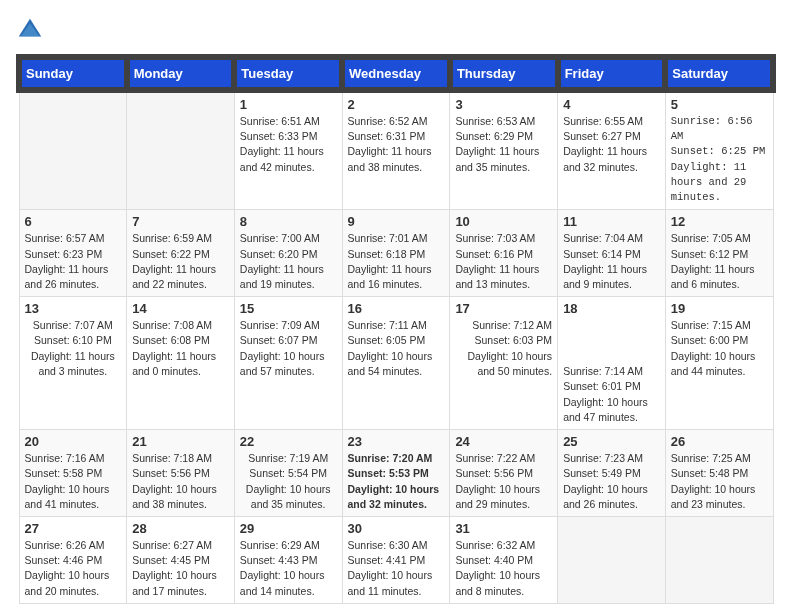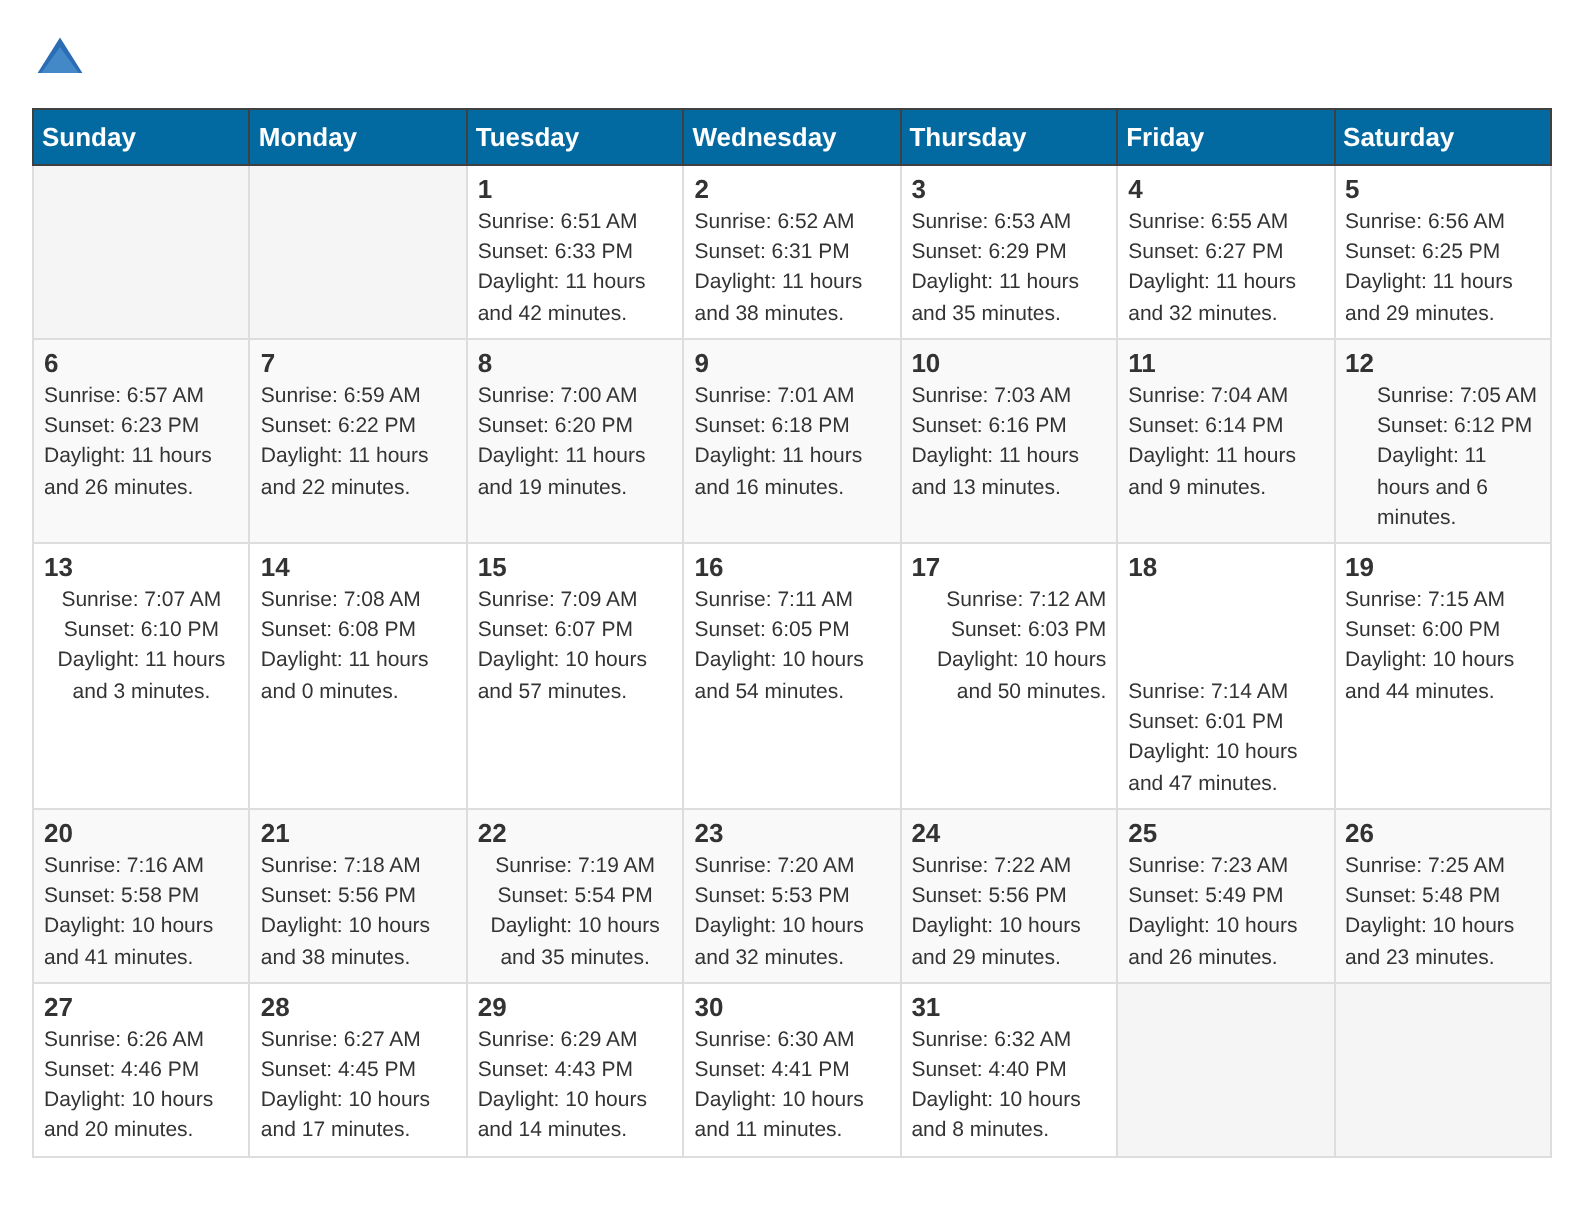--- a/index.html
+++ b/index.html
@@ -51,27 +51,27 @@
     .location {
       font-size: 16px;
       color: #333;
     }
     .calendar {
       width: 100%;
       border-collapse: collapse;
       font-size: 11px;
     }
     .calendar th {
-      background: #0369a1;
+      background: #1d4ed8;
       color: #fff;
       padding: 6px 4px;
       text-align: left;
       font-size: 13px;
       font-weight: bold;
-      border: 1px solid #404040;
+      border: 6px solid #404040;
     }
     .calendar td {
       vertical-align: top;
       padding: 4px 5px;
       border: 1px solid #ddd;
       width: 108px;
       min-height: 80px;
       color: #333;
       background: #fff;
     }
@@ -147,21 +147,21 @@
 Daylight: 11 hours and 35 minutes.</div>
         </td>
         <td>
           <span class="day-num">4</span>
           <div class="cell-info" style="white-space: pre-line;">Sunrise: 6:55 AM
 Sunset: 6:27 PM
 Daylight: 11 hours and 32 minutes.</div>
         </td>
         <td>
           <span class="day-num">5</span>
-          <div class="cell-info" style="white-space: pre-line;">Sunrise: 6:56 AM
+          <div class="cell-info" style="white-space: pre-line; font-family: Liberation Mono, monospace;">Sunrise: 6:56 AM
 Sunset: 6:25 PM
 Daylight: 11 hours and 29 minutes.</div>
         </td>
       </tr>
       <tr>
         <td>
           <span class="day-num">6</span>
           <div class="cell-info" style="white-space: pre-line;">Sunrise: 6:57 AM
 Sunset: 6:23 PM
 Daylight: 11 hours and 26 minutes.</div>
@@ -191,21 +191,21 @@
 Daylight: 11 hours and 13 minutes.</div>
         </td>
         <td>
           <span class="day-num">11</span>
           <div class="cell-info" style="white-space: pre-line;">Sunrise: 7:04 AM
 Sunset: 6:14 PM
 Daylight: 11 hours and 9 minutes.</div>
         </td>
         <td>
           <span class="day-num">12</span>
-          <div class="cell-info" style="white-space: pre-line; margin-left: 16px;">Sunrise: 7:05 AM
+          <div class="cell-info" style="white-space: pre-line;">Sunrise: 7:05 AM
 Sunset: 6:12 PM
 Daylight: 11 hours and 6 minutes.</div>
         </td>
       </tr>
       <tr>
         <td>
           <span class="day-num">13</span>
           <div class="cell-info" style="white-space: pre-line; text-align: center;">Sunrise: 7:07 AM
 Sunset: 6:10 PM
 Daylight: 11 hours and 3 minutes.</div>
@@ -261,21 +261,21 @@
 Daylight: 10 hours and 38 minutes.</div>
         </td>
         <td>
           <span class="day-num">22</span>
           <div class="cell-info" style="white-space: pre-line; text-align: center;">Sunrise: 7:19 AM
 Sunset: 5:54 PM
 Daylight: 10 hours and 35 minutes.</div>
         </td>
         <td>
           <span class="day-num">23</span>
-          <div class="cell-info" style="white-space: pre-line;">Sunrise: 7:20 AM
+          <div class="cell-info" style="white-space: pre-line; font-weight: bold;">Sunrise: 7:20 AM
 Sunset: 5:53 PM
 Daylight: 10 hours and 32 minutes.</div>
         </td>
         <td>
           <span class="day-num">24</span>
           <div class="cell-info" style="white-space: pre-line;">Sunrise: 7:22 AM
 Sunset: 5:56 PM
 Daylight: 10 hours and 29 minutes.</div>
         </td>
         <td>

